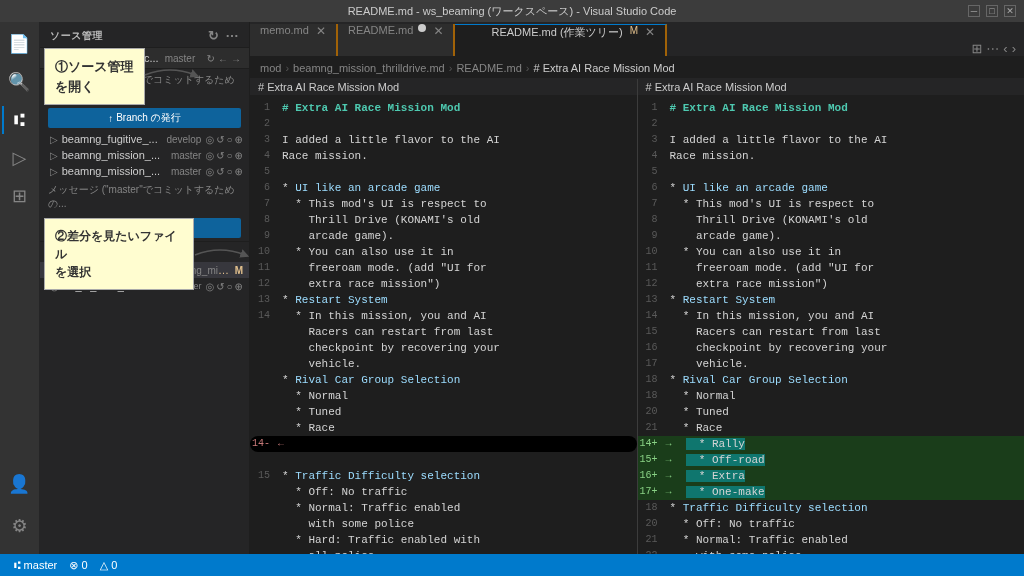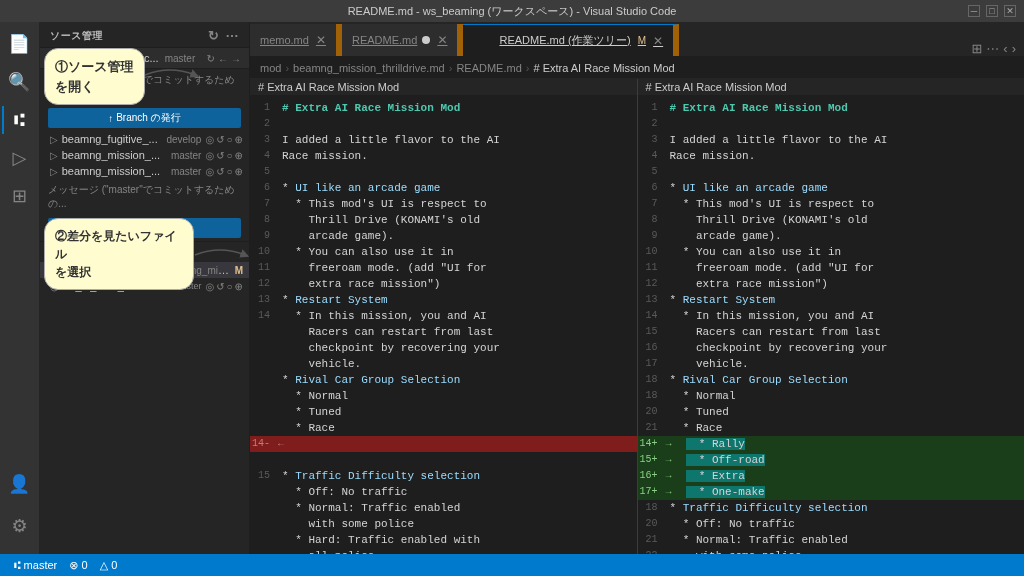--- a/index.html
+++ b/index.html
@@ -267,30 +267,28 @@
       display: flex;
       align-items: flex-end;
       border-bottom: 1px solid #1e1e1e;
       flex-shrink: 0;
       overflow: hidden;
     }
     .tab {
       height: 32px;
       padding: 0 10px;
       display: flex;
-      align-items: center;
       gap: 5px;
       font-size: 11px;
       color: #858585;
       background: #2d2d2d;
-      border-right: 6px solid #a16207;
+      border-right: 2px solid #a16207;
       cursor: pointer;
       white-space: nowrap;
       flex-shrink: 0;
-      text-decoration: underline;
     }
     .tab.active {
       background: #1e1e1e;
       color: #cccccc;
       border-top: 1px solid #007acc;
       padding-left: 36px;
     }
     .tab .tab-close {
       font-size: 12px;
       color: #858585;
@@ -358,21 +356,21 @@
       line-height: 16px;
     }
 
     .code-line {
       display: flex;
       align-items: stretch;
       min-height: 16px;
       position: relative;
     }
     .code-line.added { background: #1a3d1a; }
-    .code-line.removed { background: #7f1d1d; }
+    .code-line.removed { background: #000000; border-radius: 8px; }
 
     .line-num {
       width: 28px;
       text-align: right;
       padding-right: 8px;
       color: #5a5a5a;
       user-select: none;
       flex-shrink: 0;
       font-size: 10px;
     }
@@ -417,21 +415,21 @@
     .status-right {
       margin-left: auto;
       display: flex;
     }
 
     
     .annotation {
       position: absolute;
       background: #ffffd0;
       border: 1.5px solid #ccc;
-      border-radius: 14px;
+      border-radius: 0;
       padding: 6px 10px;
       font-size: 12px;
       color: #333;
       font-family: Meiryo, 'MS Gothic', sans-serif;
       line-height: 1.5;
       z-index: 100;
       max-width: 130px;
     }
 
     

